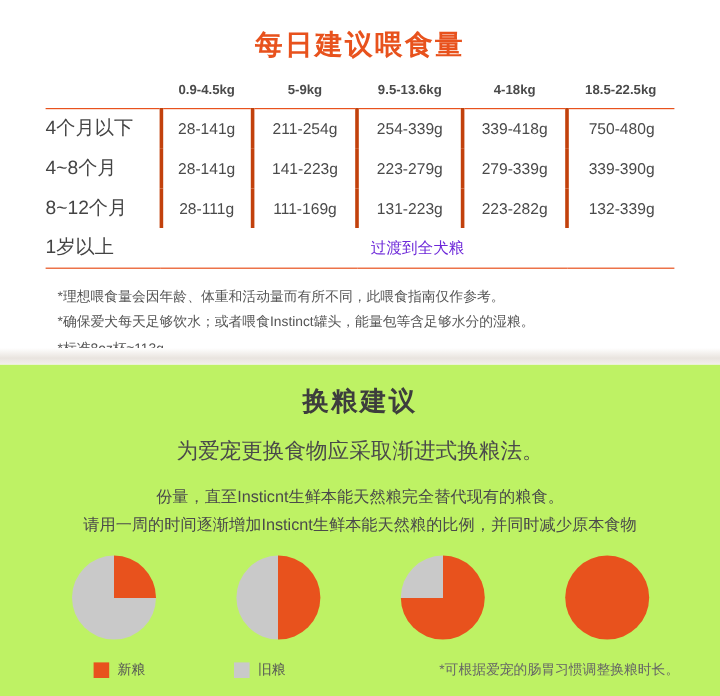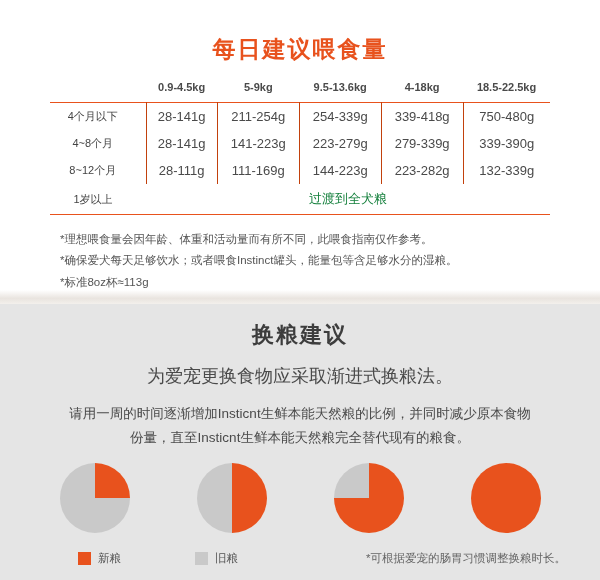--- a/index.html
+++ b/index.html
@@ -20,21 +20,21 @@
     height: 580px;
   }
 
   
   .top-section {
     position: relative;
     width: 600px;
     height: 290px;
     background: #ffffff;
     box-sizing: border-box;
-    padding: 16px;
+    padding: 4px;
   }
   .feeding-title {
     text-align: center;
     font-size: 23px;
     font-weight: bold;
     color: #e8521d;
     letter-spacing: 2px;
     padding-top: 18px;
     margin: 0;
   }
@@ -59,42 +59,42 @@
   table.feeding th.corner {
     width: 96px;
   }
   table.feeding tbody tr td {
     padding: 6px 0;
     text-align: center;
     white-space: nowrap;
     font-size: 13px;
   }
   table.feeding tbody tr td.age {
-    text-align: center;
+    text-align: left;
     padding-right: 10px;
-    font-size: 11px;
+    font-size: 16px;
     color: #444;
     margin-top: 24px;
   }
   table.feeding tbody tr td.val {
-    border-left: 1px solid #c2410c;
+    border-left: 3px solid #c2410c;
   }
   .thead-rule {
     border-top: 1px solid #e8521d;
   }
   table.feeding tbody tr:last-child td {
     border-bottom: 1px solid #e8521d;
   }
   table.feeding tbody tr.lastrow td.val {
     border-left: none;
   }
   td.span-note {
     text-align: center;
     font-size: 13px;
-    color: #15803d;
+    color: #6d28d9;
   }
 
   .notes {
     margin: 14px 44px 16px 44px;
     font-size: 11.5px;
     line-height: 1.85;
     color: #555;
   }
   .notes div {
     white-space: nowrap;
@@ -106,21 +106,21 @@
     width: 600px;
     height: 14px;
     background: linear-gradient(to bottom, #ffffff 0%, #e9e4df 60%, #f3f0ec 100%);
   }
 
   
   .bottom-section {
     position: relative;
     width: 600px;
     height: 276px;
-    background: #e5e5e5;
+    background: #bef264;
     box-sizing: border-box;
   }
   .switch-title {
     text-align: center;
     font-size: 22px;
     font-weight: bold;
     color: #3d3d3d;
     letter-spacing: 2px;
     padding-top: 16px;
     margin: 0;
@@ -215,21 +215,21 @@
             <td class="val">28-141g</td>
             <td class="val">141-223g</td>
             <td class="val">223-279g</td>
             <td class="val">279-339g</td>
             <td class="val">339-390g</td>
           </tr>
           <tr>
             <td class="age">8~12个月</td>
             <td class="val">28-111g</td>
             <td class="val">111-169g</td>
-            <td class="val">144-223g</td>
+            <td class="val">131-223g</td>
             <td class="val">223-282g</td>
             <td class="val">132-339g</td>
           </tr>
           <tr class="lastrow">
             <td class="age">1岁以上</td>
             <td class="val span-note" colspan="5">过渡到全犬粮</td>
           </tr>
         </tbody>
       </table>
     </div>
@@ -240,22 +240,22 @@
       <div>*标准8oz杯≈113g</div>
     </div>
   </div>
 
   <div class="divider"></div>
 
   <div class="bottom-section">
     <h2 class="switch-title">换粮建议</h2>
     <div class="switch-sub">为爱宠更换食物应采取渐进式换粮法。</div>
     <div class="switch-body">
+      <div>份量，直至Insticnt生鲜本能天然粮完全替代现有的粮食。</div>
       <div>请用一周的时间逐渐增加Insticnt生鲜本能天然粮的比例，并同时减少原本食物</div>
-      <div>份量，直至Insticnt生鲜本能天然粮完全替代现有的粮食。</div>
     </div>
 
     <div class="pies">
       <div class="pie" id="pie0" style="background: conic-gradient(rgb(232, 82, 29) 0deg, rgb(232, 82, 29) 90deg, rgb(201, 201, 201) 90deg, rgb(201, 201, 201) 360deg);"></div>
       <div class="pie" id="pie1" style="background: conic-gradient(rgb(232, 82, 29) 0deg, rgb(232, 82, 29) 180deg, rgb(201, 201, 201) 180deg, rgb(201, 201, 201) 360deg);"></div>
       <div class="pie" id="pie2" style="background: conic-gradient(rgb(232, 82, 29) 0deg, rgb(232, 82, 29) 270deg, rgb(201, 201, 201) 270deg, rgb(201, 201, 201) 360deg);"></div>
       <div class="pie" id="pie3" style="background: rgb(232, 82, 29);"></div>
     </div>
 
     <div class="legend-row">

